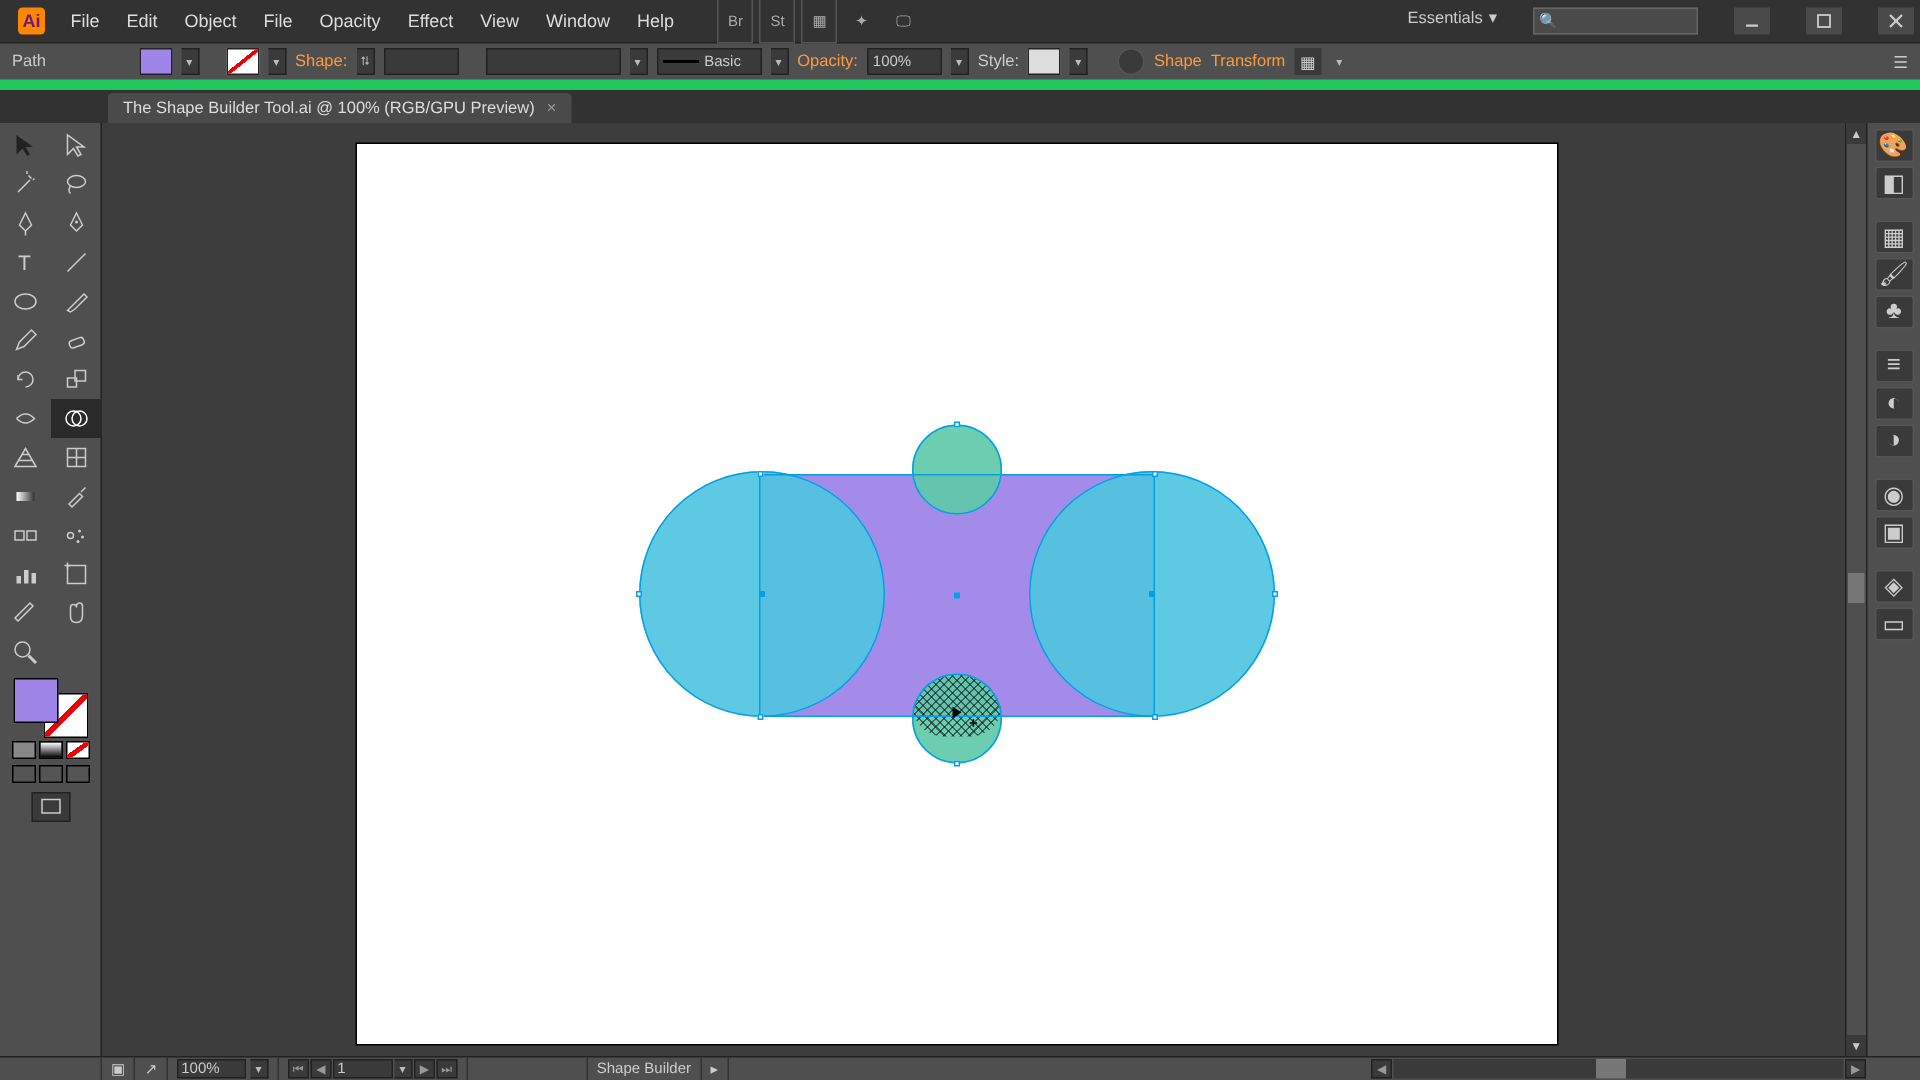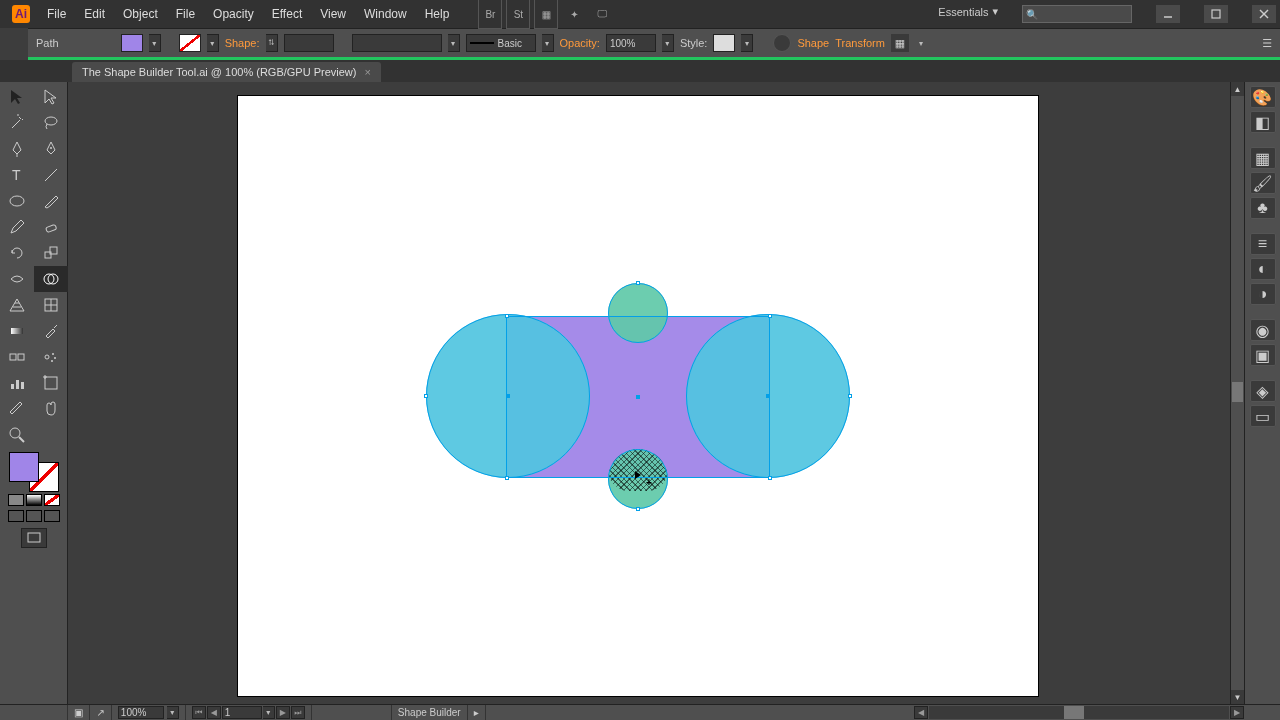--- a/index.html
+++ b/index.html
@@ -10,21 +10,21 @@
 .app-logo { width: 18px; height: 18px; background: #ff8700; border-radius: 3px; display: flex; align-items: center; justify-content: center; color: #701a75; font-weight: bold; font-size: 12px; margin: 0 8px; }
 .menu-item { padding: 0 9px; cursor: default; }
 .menu-icons { display: flex; gap: 4px; margin-left: 20px; }
 .menu-icon-box { width: 24px; height: 30px; border: 1px solid #555; display: flex; align-items: center; justify-content: center; color: #aaa; font-size: 10px; }
 .menu-right { margin-left: auto; display: flex; align-items: flex-start; gap: 24px; }
 .workspace-label { font-size: 11px; color: #ccc; display: flex; align-items: center; gap: 4px; }
 .search-box { width: 110px; height: 18px; background: #4a4a4a; border: 1px solid #666; display:flex; align-items:center; padding:0 3px;}
 .win-btn { width: 24px; height: 18px; background: #4a4a4a; display: flex; align-items: center; justify-content: center; }
 
 
-.controlbar { height: 32px; background: #4f4f4f; border-top: 1px solid #222; border-bottom: 3px solid #22c55e; display: flex; align-items: center; padding: 0 8px; color: #ccc; font-size: 11px; gap: 6px; margin-left: 28px; }
+.controlbar { height: 32px; background: #4f4f4f; border-top: 1px solid #222; border-bottom: 7px solid #22c55e; display: flex; align-items: center; padding: 0 8px; color: #ccc; font-size: 11px; gap: 6px; }
 .ctrl-label { color: #ccc; }
 .swatch { width: 22px; height: 18px; border: 1px solid #222; display: inline-block; vertical-align: middle; }
 .swatch-purple { background: #a085e8; }
 .swatch-none { background: #fff; position: relative; }
 .swatch-none::after { content: ""; position: absolute; left: 0; top: 0; right: 0; bottom: 0; background: linear-gradient(to top left, transparent 45%, #e00 45%, #e00 55%, transparent 55%); }
 .dd-caret { width: 12px; height: 18px; background: #3a3a3a; border:1px solid #222; border-left:none; display:inline-flex; align-items:center; justify-content:center; color:#bbb; font-size:8px;}
 .ctrl-input { width: 50px; height: 18px; background: #3a3a3a; border: 1px solid #222; color: #ccc; font-size: 10px; padding: 0 3px; }
 .ctrl-wide { width: 90px; }
 .basic-box { width: 70px; height: 18px; background: #3a3a3a; border:1px solid #222; display:flex; align-items:center; gap:4px; padding:0 3px;}
 .basic-box .bar { width: 24px; height: 2px; background: #000; }

